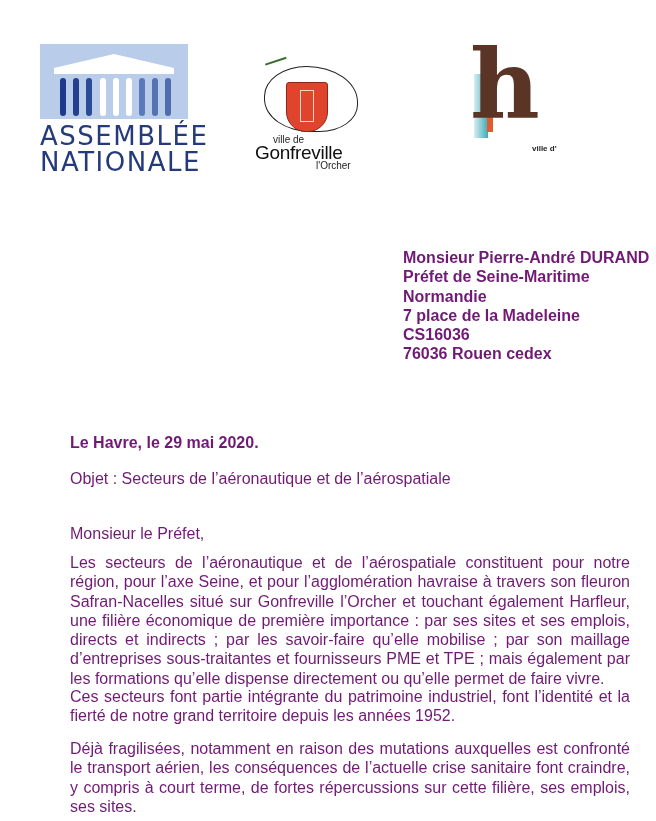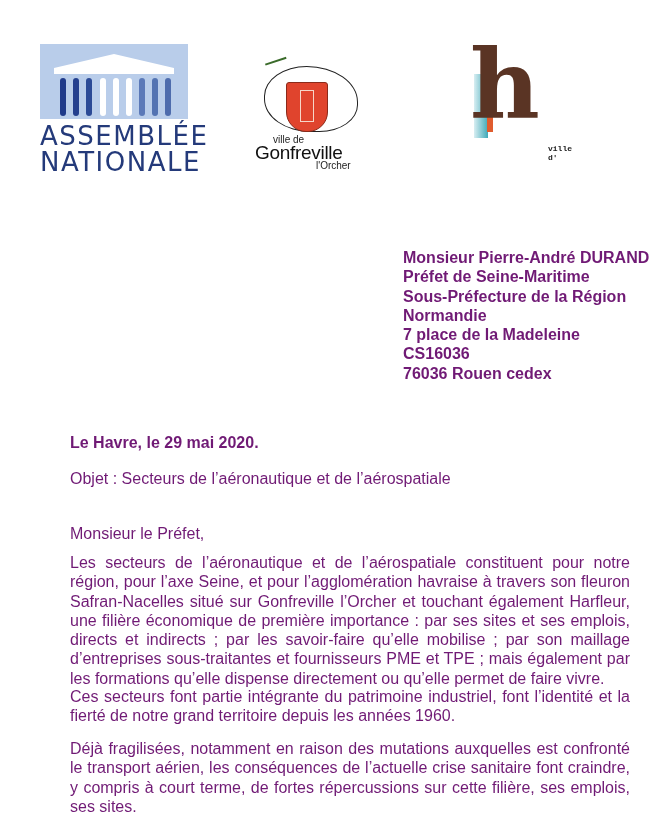--- a/index.html
+++ b/index.html
@@ -36,22 +36,22 @@
     #gonf-logo .t3 { position: absolute; left: 52px; top: 102px; font-size: 10px; color: #222;
                      font-family: "Liberation Sans", sans-serif; padding-left: 12px; }
 
     
     #harf-logo { left: 462px; top: 44px; width: 112px; height: 130px; }
     #harf-logo .teal { position: absolute; left: 12px; top: 30px; width: 14px; height: 64px;
                        background: linear-gradient(to right, #d8eef2, #3fa9b8); }
     #harf-logo .orange { position: absolute; left: 25px; top: 30px; width: 6px; height: 58px; background: #e05c2e; }
     #harf-logo .h { position: absolute; left: 8px; top: -14px; font-family: "DejaVu Serif", serif;
                     font-size: 96px; font-weight: bold; color: #5a3424; line-height: 110px; }
-    #harf-logo .ville { position: absolute; left: 86px; top: 100px; font-size: 8px; font-weight: bold;
-                        color: #222; font-family: Liberation Mono, monospace; }
+    #harf-logo .ville { position: absolute; left: 70px; top: 100px; font-size: 8px; font-weight: bold;
+                        color: #222; font-family: Liberation Sans, sans-serif; }
     #harf-logo .name { position: absolute; left: 4px; top: 108px; font-family: "DejaVu Serif", serif;
                        font-size: 21px; font-weight: bold; color: #111; letter-spacing: 0.5px; }
 
     
     .doc { font-family: "Liberation Sans", sans-serif; font-size: 16px; line-height: 19.3px; color: #701a75; }
     #recipient { left: 403px; top: 248px; font-weight: bold; }
     #recipient div { white-space: nowrap; }
     #date { left: 70px; top: 433px; font-weight: bold; }
     #subject { left: 70px; top: 469px; }
     #salutation { left: 70px; top: 524px; }
@@ -93,26 +93,25 @@
 <div id="harf-logo" class="abs">
   <div class="teal"></div>
   <div class="orange"></div>
   <div class="h">h</div>
   <div class="ville">ville d'</div>
 </div>
 
 <div id="recipient" class="abs doc">
   <div>Monsieur Pierre-André DURAND</div>
   <div>Préfet de Seine-Maritime</div>
-  <div>Sous-Préfecture de la Région</div>
   <div>Normandie</div>
   <div>7 place de la Madeleine</div>
   <div>CS16036</div>
   <div>76036 Rouen cedex</div>
 </div>
 
 <div id="date" class="abs doc">Le Havre, le 29 mai 2020.</div>
 <div id="subject" class="abs doc">Objet : Secteurs de l’aéronautique et de l’aérospatiale</div>
 <div id="salutation" class="abs doc">Monsieur le Préfet,</div>
 
 <div id="p1" class="abs doc para">Les secteurs de l’aéronautique et de l’aérospatiale constituent pour notre région, pour l’axe Seine, et pour l’agglomération havraise à travers son fleuron Safran-Nacelles situé sur Gonfreville l’Orcher et touchant également Harfleur, une filière économique de première importance : par ses sites et ses emplois, directs et indirects ; par les savoir-faire qu’elle mobilise ; par son maillage d’entreprises sous-traitantes et fournisseurs PME et TPE ; mais également par les formations qu’elle dispense directement ou qu’elle permet de faire vivre.</div>
-<div id="p2" class="abs doc para">Ces secteurs font partie intégrante du patrimoine industriel, font l’identité et la fierté de notre grand territoire depuis les années 1960.</div>
+<div id="p2" class="abs doc para">Ces secteurs font partie intégrante du patrimoine industriel, font l’identité et la fierté de notre grand territoire depuis les années 1952.</div>
 <div id="p3" class="abs doc para">Déjà fragilisées, notamment en raison des mutations auxquelles est confronté le transport aérien, les conséquences de l’actuelle crise sanitaire font craindre, y compris à court terme, de fortes répercussions sur cette filière, ses emplois, ses sites.</div>
 
 </body></html>

